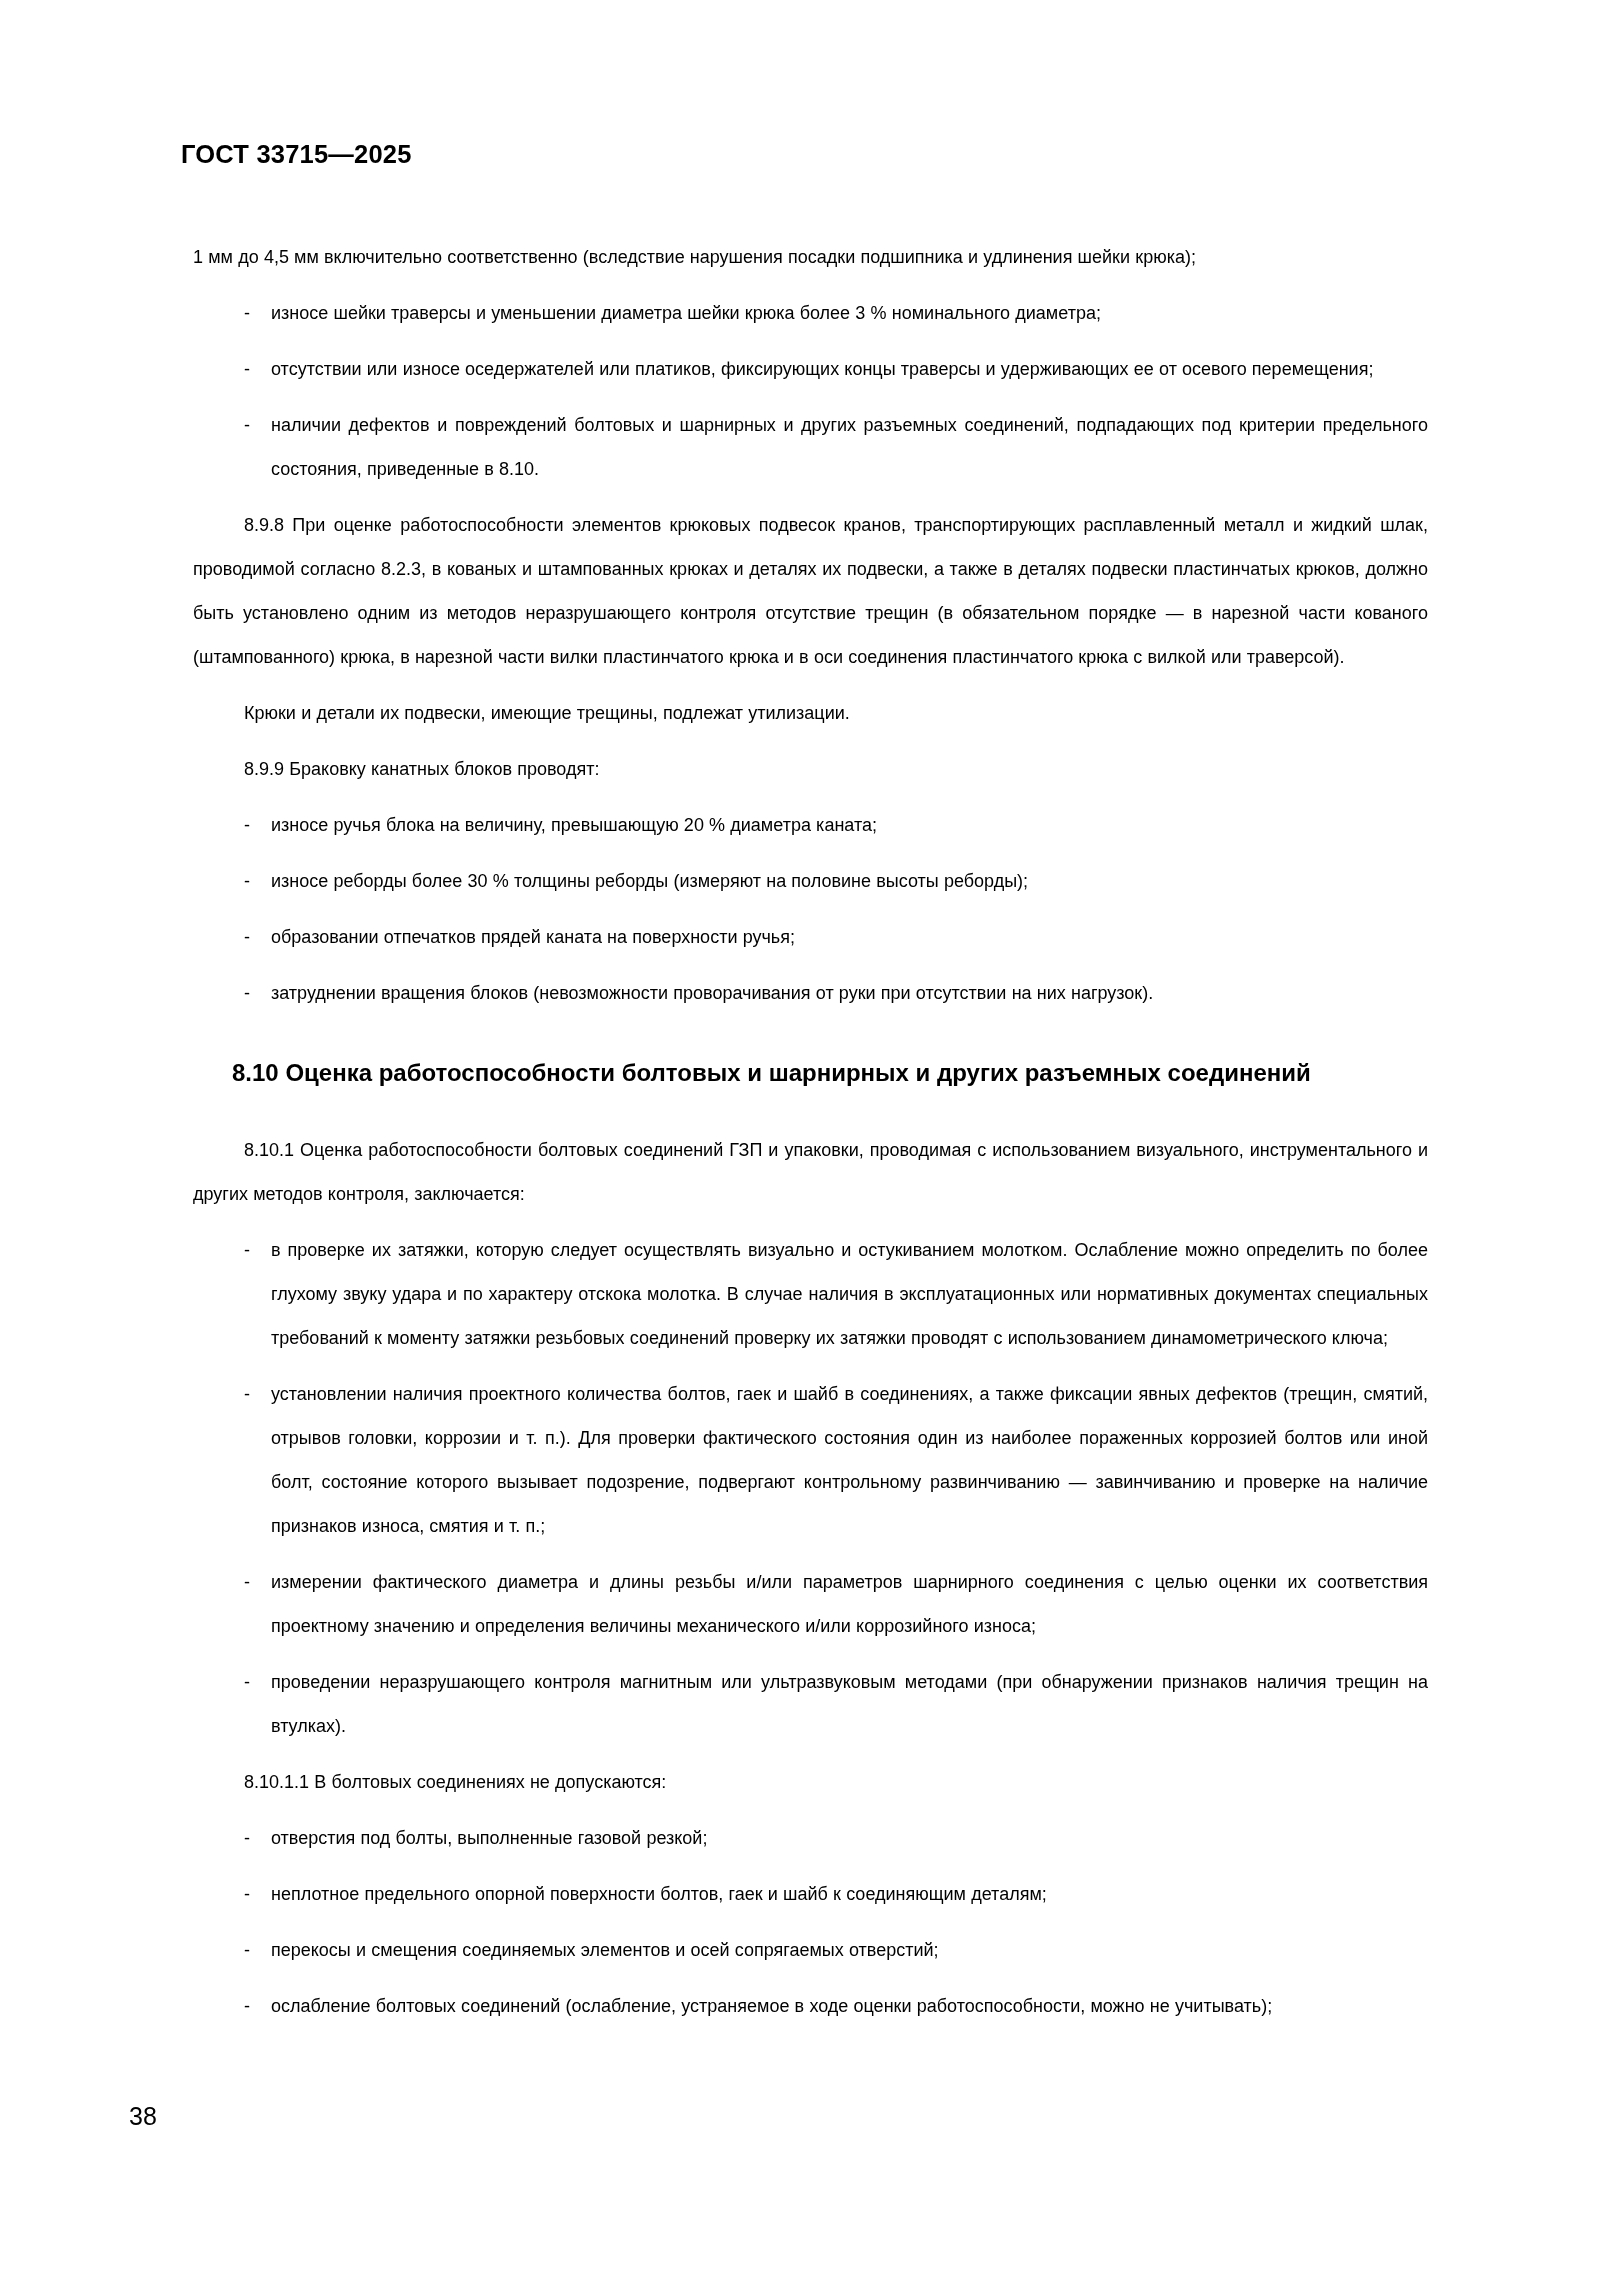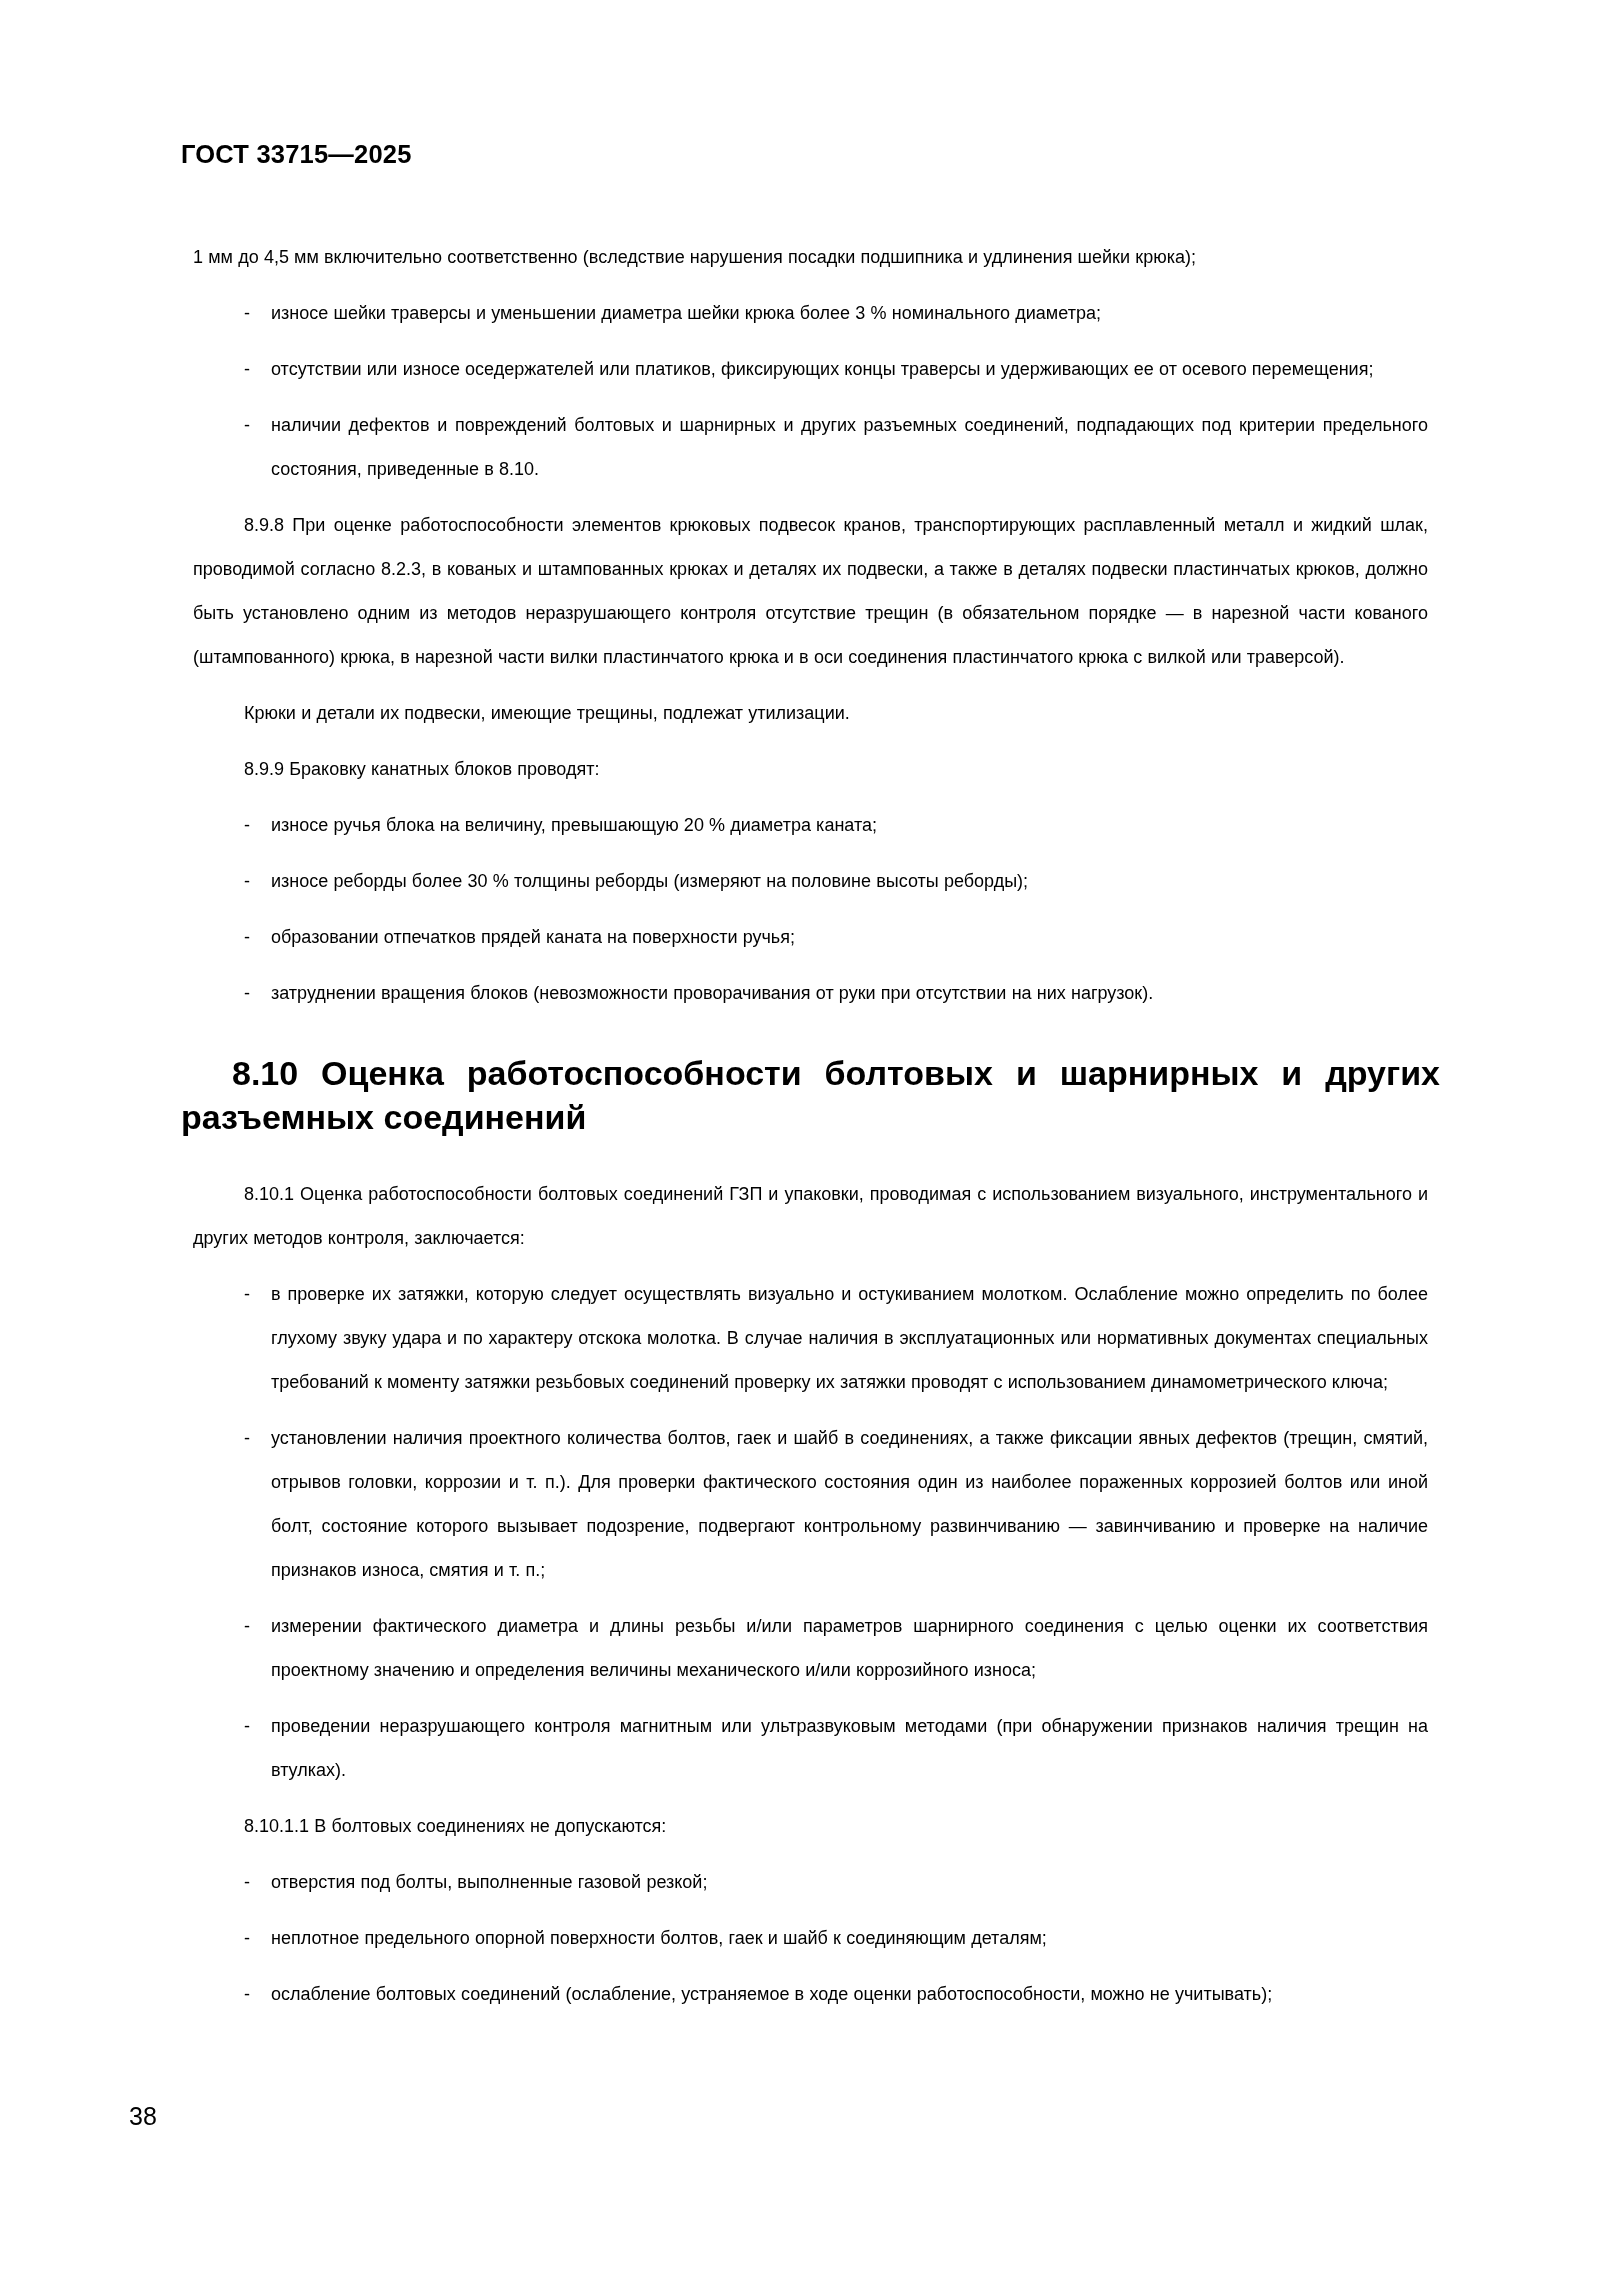--- a/index.html
+++ b/index.html
@@ -51,21 +51,21 @@
     padding-left: 78px;
     text-indent: -78px;
   }
   .p.dash::before {
     content: "-";
     display: inline-block;
     width: 78px;
     text-indent: 51px;
   }
   .heading {
-    font-size: 34px;
+    font-size: 24px;
     line-height: 44px;
     font-weight: bold;
     text-indent: 51px;
     text-align: justify;
     margin: 0;
     padding-top: 23.5px;
     padding-bottom: 21.6px;
   }
   .pagenum {
     position: absolute;
@@ -99,20 +99,21 @@
     <p class="heading">8.10 Оценка работоспособности болтовых и шарнирных и других разъемных соединений</p>
 
     <p class="p indent">8.10.1 Оценка работоспособности болтовых соединений ГЗП и упаковки, проводимая с использованием визуального, инструментального и других методов контроля, заключается:</p>
     <p class="p dash">в проверке их затяжки, которую следует осуществлять визуально и остукиванием молотком. Ослабление можно определить по более глухому звуку удара и по характеру отскока молотка. В случае наличия в эксплуатационных или нормативных документах специальных требований к моменту затяжки резьбовых соединений проверку их затяжки проводят с использованием динамометрического ключа;</p>
     <p class="p dash">установлении наличия проектного количества болтов, гаек и шайб в соединениях, а также фиксации явных дефектов (трещин, смятий, отрывов головки, коррозии и т. п.). Для проверки фактического состояния один из наиболее пораженных коррозией болтов или иной болт, состояние которого вызывает подозрение, подвергают контрольному развинчиванию — завинчиванию и проверке на наличие признаков износа, смятия и т. п.;</p>
     <p class="p dash">измерении фактического диаметра и длины резьбы и/или параметров шарнирного соединения с целью оценки их соответствия проектному значению и определения величины механического и/или коррозийного износа;</p>
     <p class="p dash">проведении неразрушающего контроля магнитным или ультразвуковым методами (при обнаружении признаков наличия трещин на втулках).</p>
     <p class="p indent">8.10.1.1 В болтовых соединениях не допускаются:</p>
     <p class="p dash">отверстия под болты, выполненные газовой резкой;</p>
     <p class="p dash">неплотное предельного опорной поверхности болтов, гаек и шайб к соединяющим деталям;</p>
+    <p class="p dash">перекосы и смещения соединяемых элементов и осей сопрягаемых отверстий;</p>
     <p class="p dash">ослабление болтовых соединений (ослабление, устраняемое в ходе оценки работоспособности, можно не учитывать);</p>
 
   </div>
 
   <div class="pagenum">38</div>
 
 </div>
 
 
 </body></html>

